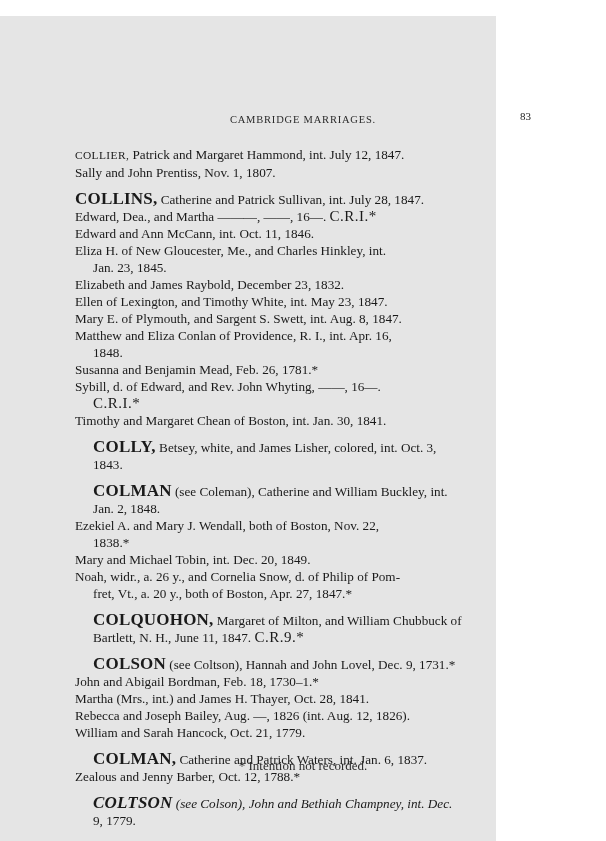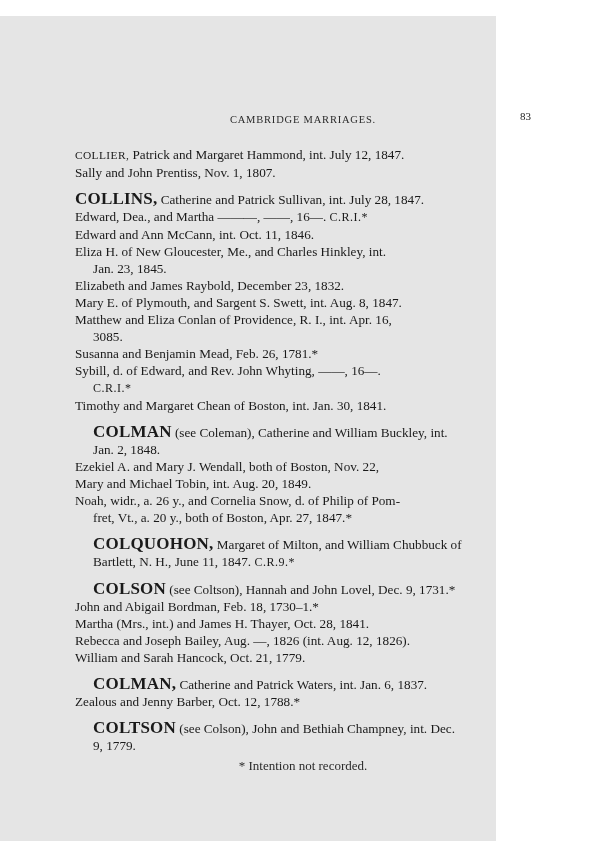--- a/index.html
+++ b/index.html
@@ -79,21 +79,21 @@
     letter-spacing: 0.4px;
   }
   .surname-bold {
     font-weight: bold;
     font-size: 17px;
     letter-spacing: 0.2px;
   }
   .smallcap {
     font-variant: small-caps;
     text-transform: uppercase;
-    font-size: 12px;
+    font-size: 15px;
     letter-spacing: 0.5px;
   }
   .footnote {
     position: absolute;
     left: 0;
     top: 0;
     width: 456px;
     text-align: center;
     font-size: 13px;
     color: #2a2a2a;
@@ -121,53 +121,59 @@
         <div class="entry line"><span class="surname-caps">Collier,</span> <span>Patrick and Margaret Hammond, int. July 12, 1847.</span></div>
         <div class="entry line"><span>Sally and John Prentiss, Nov. 1, 1807.</span></div>
       </div>
       <div class="entry-group">
         <div class="entry line"><span class="surname-bold">COLLINS,</span> <span>Catherine and Patrick Sullivan, int. July 28, 1847.</span></div>
         <div class="entry line"><span>Edward, Dea., and Martha ———, ——, 16—.</span>  <span class="smallcap">c.r.i.*</span></div>
         <div class="entry line"><span>Edward and Ann McCann, int. Oct. 11, 1846.</span></div>
         <div class="entry line"><span>Eliza H. of New Gloucester, Me., and Charles Hinkley, int.</span></div>
         <div class="entry line cont"><span>Jan. 23, 1845.</span></div>
         <div class="entry line"><span>Elizabeth and James Raybold, December 23, 1832.</span></div>
+        <div class="entry line"><span>Ellen of Lexington, and Timothy White, int. May 23, 1847.</span></div>
         <div class="entry line"><span>Mary E. of Plymouth, and Sargent S. Swett, int. Aug. 8, 1847.</span></div>
         <div class="entry line"><span>Matthew and Eliza Conlan of Providence, R. I., int. Apr. 16,</span></div>
-        <div class="entry line cont"><span>3085.</span></div>
+        <div class="entry line cont"><span>1848.</span></div>
         <div class="entry line"><span>Susanna and Benjamin Mead, Feb. 26, 1781.*</span></div>
         <div class="entry line"><span>Sybill, d. of Edward, and Rev. John Whyting, ——, 16—.</span></div>
         <div class="entry line cont"><span class="smallcap">c.r.i.*</span></div>
         <div class="entry line"><span>Timothy and Margaret Chean of Boston, int. Jan. 30, 1841.</span></div>
       </div>
       <div class="entry-group">
+        <div class="entry line" style="padding-left: 18px; text-indent: -9px; margin-left: 9px;"><span class="surname-bold">COLLY,</span> <span>Betsey, white, and James Lisher, colored, int. Oct. 3,</span></div>
+        <div class="entry line cont"><span>1843.</span></div>
+      </div>
+      <div class="entry-group">
         <div class="entry line" style="padding-left: 18px; text-indent: -9px; margin-left: 9px;"><span class="surname-bold">COLMAN</span> <span>(see Coleman), Catherine and William Buckley, int.</span></div>
         <div class="entry line cont"><span>Jan. 2, 1848.</span></div>
         <div class="entry line"><span>Ezekiel A. and Mary J. Wendall, both of Boston, Nov. 22,</span></div>
-        <div class="entry line"><span>Mary and Michael Tobin, int. Aug. 20, 1849.</span></div>
+        <div class="entry line cont"><span>1838.*</span></div>
+        <div class="entry line"><span>Mary and Michael Tobin, int. Dec. 20, 1849.</span></div>
         <div class="entry line"><span>Noah, widr., a. 26 y., and Cornelia Snow, d. of Philip of Pom-</span></div>
         <div class="entry line cont"><span>fret, Vt., a. 20 y., both of Boston, Apr. 27, 1847.*</span></div>
       </div>
       <div class="entry-group">
         <div class="entry line" style="padding-left: 18px; text-indent: -9px; margin-left: 9px;"><span class="surname-bold">COLQUOHON,</span> <span>Margaret of Milton, and William Chubbuck of</span></div>
         <div class="entry line cont"><span>Bartlett, N. H., June 11, 1847.</span>  <span class="smallcap">c.r.9.*</span></div>
       </div>
       <div class="entry-group">
         <div class="entry line" style="padding-left: 18px; text-indent: -9px; margin-left: 9px;"><span class="surname-bold">COLSON</span> <span>(see Coltson), Hannah and John Lovel, Dec. 9, 1731.*</span></div>
         <div class="entry line"><span>John and Abigail Bordman, Feb. 18, 1730–1.*</span></div>
         <div class="entry line"><span>Martha (Mrs., int.) and James H. Thayer, Oct. 28, 1841.</span></div>
         <div class="entry line"><span>Rebecca and Joseph Bailey, Aug. —, 1826 (int. Aug. 12, 1826).</span></div>
         <div class="entry line"><span>William and Sarah Hancock, Oct. 21, 1779.</span></div>
       </div>
       <div class="entry-group">
         <div class="entry line" style="padding-left: 18px; text-indent: -9px; margin-left: 9px;"><span class="surname-bold">COLMAN,</span> <span>Catherine and Patrick Waters, int. Jan. 6, 1837.</span></div>
         <div class="entry line"><span>Zealous and Jenny Barber, Oct. 12, 1788.*</span></div>
       </div>
       <div class="entry-group">
-        <div class="entry line" style="padding-left: 18px; text-indent: -9px; margin-left: 9px;"><span class="surname-bold">COLTSON</span> <span>(see Colson), John and Bethiah Champney, int. Dec.</span></div>
+        <div class="entry line" style="padding-left: 18px; text-indent: -9px; margin-left: 9px; font-style: italic;"><span class="surname-bold">COLTSON</span> <span>(see Colson), John and Bethiah Champney, int. Dec.</span></div>
         <div class="entry line cont"><span>9, 1779.</span></div>
       </div>
     </div>
 
   <div class="footnote-wrap">
     <div class="footnote">* Intention not recorded.</div>
   </div>
 
 </div>
 

